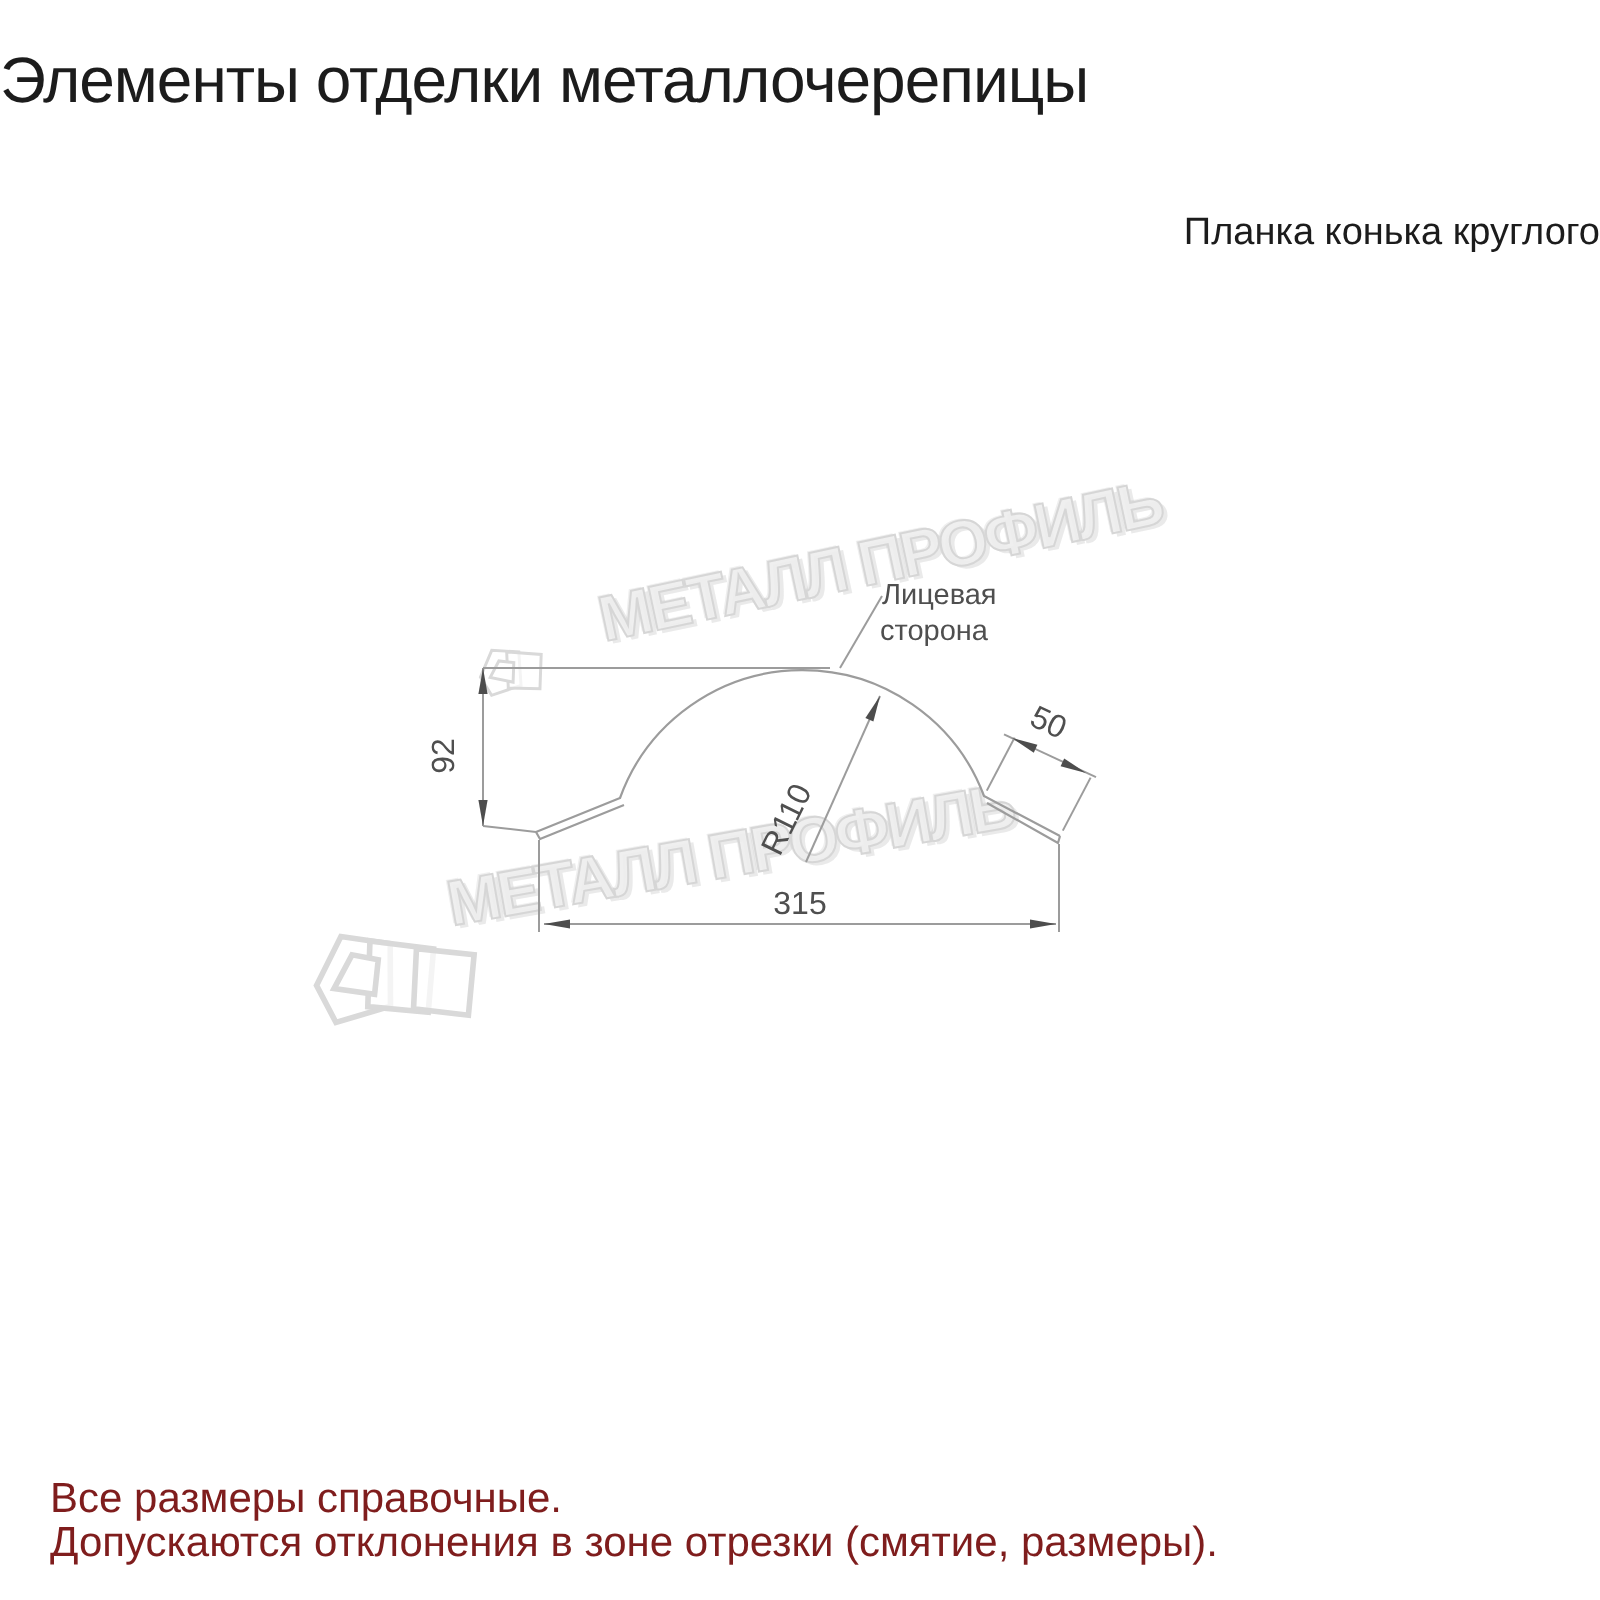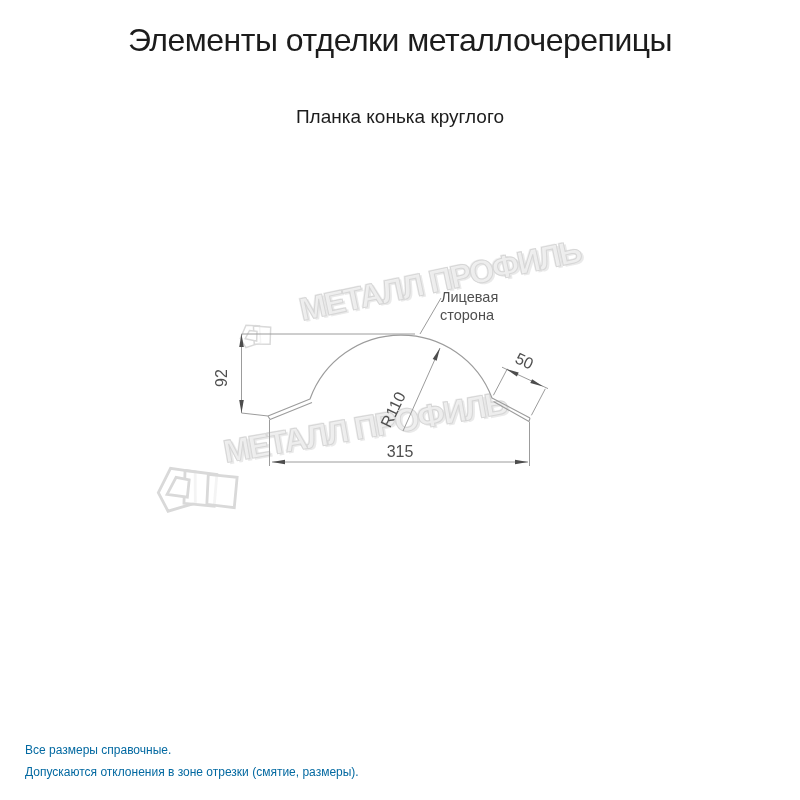--- a/index.html
+++ b/index.html
@@ -2,30 +2,30 @@
 <html><head>
 <meta charset="utf-8">
 <style>
   html,body{margin:0;padding:0;}
   body{
     width:800px;height:800px;background:#ffffff;position:relative;
     font-family:"Liberation Sans", sans-serif;overflow:hidden;
   }
   .sheet{position:absolute;inset:0;background:#ffffff;}
   .title{
-    position:absolute;top:22px;left:0;width:800px;text-align:center;
+    position:absolute;top:22px;left:0;width:800px;text-align:left;
     font-size:32px;font-weight:400;letter-spacing:-0.5px;color:#1c1c1c;white-space:nowrap;
   }
   .subtitle{
-    position:absolute;top:106px;left:0;width:800px;text-align:center;
+    position:absolute;top:106px;left:0;width:800px;text-align:right;
     font-size:19px;font-weight:400;color:#1c1c1c;line-height:21.5px;
   }
   .diagram{position:absolute;left:0;top:0;z-index:2;}
   .footer{
-    position:absolute;left:25px;top:739px;font-size:12px;color:#0369a1;line-height:22px;z-index:2;
+    position:absolute;left:25px;top:739px;font-size:21px;color:#7f1d1d;line-height:22px;z-index:2;
   }
   .wm{position:absolute;z-index:1;white-space:nowrap;}
   .wm-text{
     display:inline-block;font-weight:700;font-size:32px;letter-spacing:-1.5px;
     color:rgba(238,238,238,0.9);
     -webkit-text-stroke:1px #d6d6d6;
     text-shadow:2px 2px 0 rgba(180,180,180,0.28), -1px -1px 0 rgba(210,210,210,0.35);
   }
   .wm1-logo{position:absolute;left:238px;top:314px;transform:rotate(-12deg);}
   .wm1-text{position:absolute;left:300px;top:292px;transform:rotate(-12deg);transform-origin:left center;}

